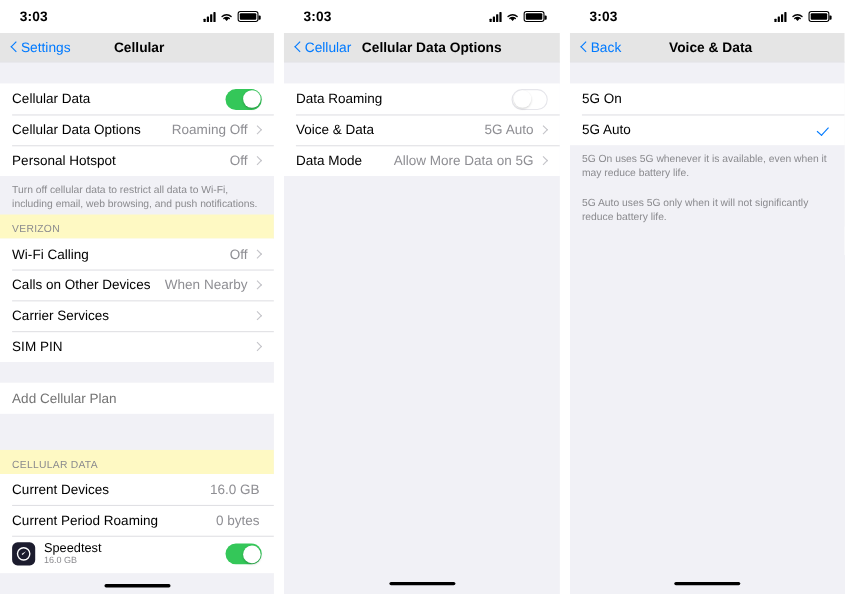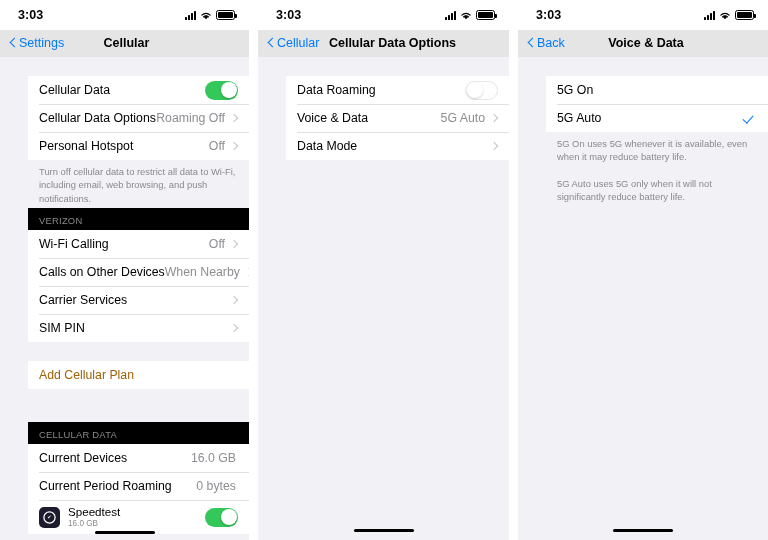--- a/index.html
+++ b/index.html
@@ -109,21 +109,20 @@
   .p1 .nav-title { padding-left: 4px; }
   .p2 .nav-title { padding-left: 18px; }
   .p3 .nav-title { padding-left: 6px; }
 
   
   .content {
     background: #f1f1f6;
     height: calc(540px - 57px);
     overflow: hidden;
     position: relative;
-    padding-left: 28px;
   }
   .spacer-sm { height: 19px; }
   .spacer-md { height: 19px; }
   .spacer-lg { height: 33px; }
 
   .group { background: #ffffff; }
   .row {
     height: 28px;
     display: flex;
     align-items: center;
@@ -157,21 +156,21 @@
   }
   .chev-right::before {
     content: "";
     position: absolute;
     left: 0px; top: 3px;
     width: 5px; height: 5px;
     border-right: 1.3px solid #c4c4c9;
     border-top: 1.3px solid #c4c4c9;
     transform: rotate(45deg);
   }
-  .link-row .row-label { color: #a16207; }
+  .link-row .row-label { color: #737373; }
 
   
   .toggle {
     width: 33px; height: 19px;
     border-radius: 10px;
     background: #34c759;
     position: relative;
     flex: 0 0 auto;
     cursor: pointer;
   }
@@ -193,21 +192,21 @@
     line-height: 1.42;
     padding: 5px 13px 3px 11px;
     background: #f1f1f6;
   }
   .footnote p + p { margin-top: 13px; }
   .section-hdr {
     font-size: 9.4px;
     color: #8a8a8e;
     letter-spacing: 0.25px;
     padding: 7px 11px 4px 11px;
-    background: #000000;
+    background: #fef9c3;
     text-transform: uppercase;
   }
 
   
   .app-row {
     height: 34px;
     display: flex;
     align-items: center;
     padding: 0 11px;
     position: relative;
@@ -426,20 +425,21 @@
               <span class="knob"></span>
             </span>
         </div>
         <div class="row">
           <span class="row-label">Voice &amp; Data</span>
           <span class="row-value">5G Auto</span>
           <span class="chev-right"></span>
         </div>
         <div class="row">
           <span class="row-label">Data Mode</span>
+          <span class="row-value">Allow More Data on 5G</span>
           <span class="chev-right"></span>
         </div>
       </div>
     </div>
 
     <div class="home-ind"></div>
   </div>
 
   <div class="gap"></div>
 

